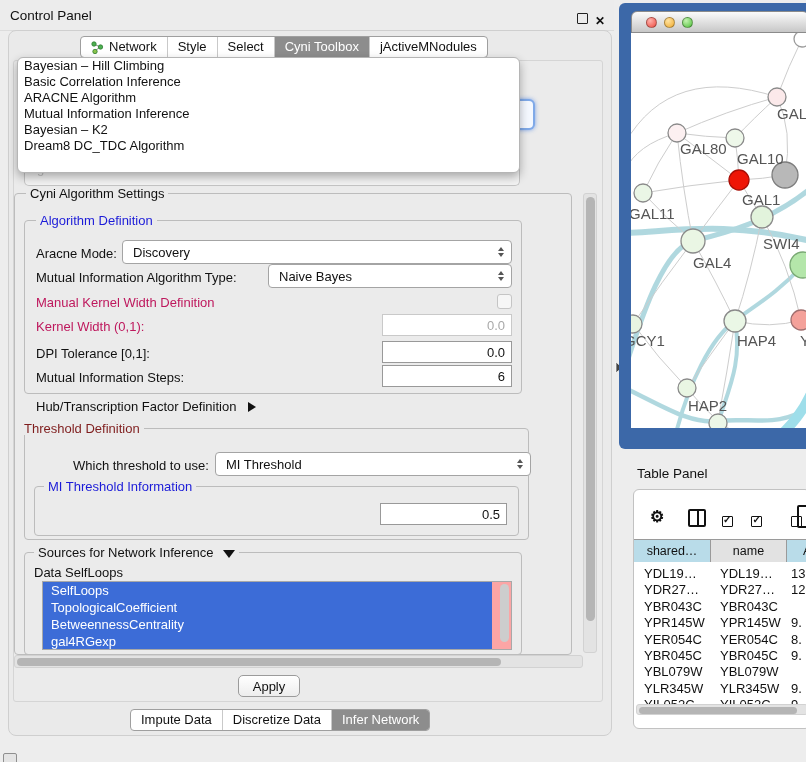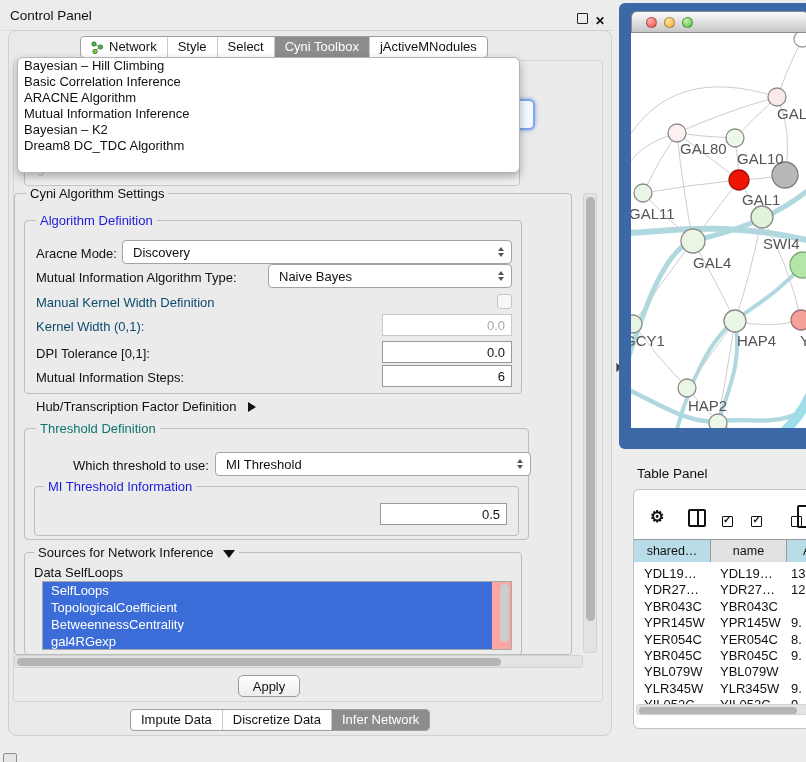--- a/index.html
+++ b/index.html
@@ -1,21 +1,21 @@
 <!DOCTYPE html>
 <html><head>
 <meta charset="utf-8">
 <style>
   html,body{margin:0;padding:0;background:#ededed}
   #stage{position:relative;width:806px;height:762px;overflow:hidden;background:#ededed;
          font-family:"Liberation Sans",sans-serif;color:#111;-webkit-font-smoothing:antialiased}
   .abs{position:absolute}
   .lbl{font-size:13px;white-space:nowrap}
   .b{font-weight:normal}
-  .dis{color:#0c4a6e}
+  .dis{color:#be185d}
   
   .grp{position:absolute;border:1px solid #bcbcbc;border-radius:4px}
   .grp-lbl{position:absolute;background:#eaeaea;padding:0 4px;font-size:13px;white-space:nowrap;line-height:13px}
   
   .combo{position:absolute;background:#fff;border:1px solid #a4a4a4;border-radius:4px;font-size:13px;
          display:flex;align-items:center;padding-left:10px;box-sizing:border-box}
   .stepper{position:absolute;right:7px;top:50%;transform:translateY(-50%);display:flex;flex-direction:column;align-items:center}
   .arr-up{width:0;height:0;border-left:3.5px solid transparent;border-right:3.5px solid transparent;border-bottom:4.5px solid #555;margin-bottom:2px}
   .arr-dn{width:0;height:0;border-left:3.5px solid transparent;border-right:3.5px solid transparent;border-top:4.5px solid #555}
   
@@ -159,21 +159,21 @@
   <div class="field" style="left:382px;top:365px;width:130px;height:22px">
       <span>6</span>
     </div>
 
   <div class="abs lbl" style="left:36px;top:399px">
     <span>Hub/Transcription Factor Definition</span>
     <span class="tri-r" style="margin-left:8px;position:relative;top:1px"></span>
   </div>
 
   <div class="grp" style="left:24px;top:428px;width:503px;height:110px"></div>
-  <div class="grp-lbl" style="left:36px;top:422px;color:#0f766e;background:#ebebeb">Threshold Definition</div>
+  <div class="grp-lbl" style="left:20px;top:422px;color:#7f1d1d;background:#ebebeb">Threshold Definition</div>
 
   <div class="abs lbl b" style="left:73px;top:458px">Which threshold to use:</div>
   <div class="combo" style="left:215px;top:452px;width:316px;height:24px">
     <span>MI Threshold</span>
     <span class="stepper">
         <span class="arr-up"></span>
         <span class="arr-dn"></span>
       </span>
   </div>
 

